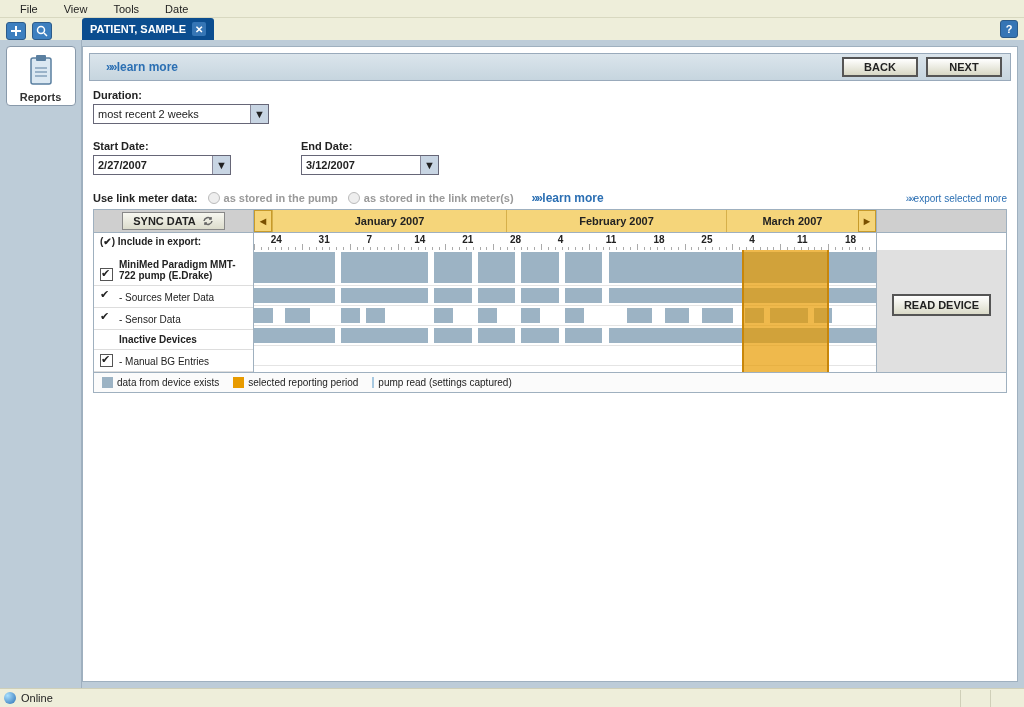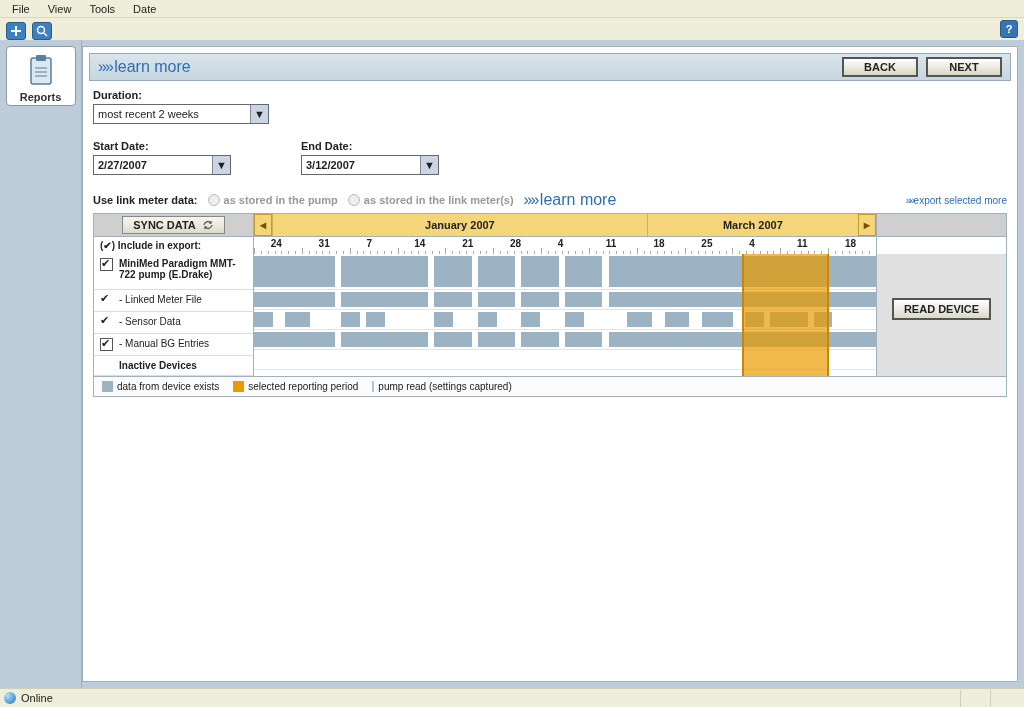--- a/index.html
+++ b/index.html
@@ -1,39 +1,39 @@
 <!DOCTYPE html>
 <html><head>
 <meta charset="utf-8">
 <style>
   * { box-sizing: border-box; font-family: Tahoma, Arial, sans-serif; }
   body { margin:0; padding:0; width:1024px; height:707px; background:#eeeeda; font-size:11px; color:#222; overflow:hidden;}
   
   .menubar { height:18px; background:#eeeeda; border-bottom:1px solid #d8d8c0; display:flex; align-items:center; padding:0 4px; gap:2px;}
-  .menubar span { padding:2px 8px; cursor:default;}
+  .menubar span { padding:2px 8px; cursor:default;margin-left:8px;}
   
   .tabstrip { height:22px; background:#eeeeda; display:flex; align-items:flex-end;}
   .tabstrip .tool-btn { width:20px; height:18px; margin:2px 0 0 6px; background:#3d7fbf; border:1px solid #2c5b8a; border-radius:3px; position:relative;}
   .tabstrip .tool-btn svg { position:absolute; left:3px; top:2px;}
   .tabspacer { width:30px;}
   .tab { height:22px; background:#0b4d8f; color:#fff; font-weight:bold; font-size:11px; display:flex; align-items:center; padding:0 8px; gap:6px; border-top-left-radius:3px; border-top-right-radius:3px;}
   .tab .close-btn { width:14px; height:14px; background:#3575b5; border-radius:2px; display:flex; align-items:center; justify-content:center; font-size:10px; cursor:pointer;}
   .help-btn { margin-left:auto; margin-right:6px; width:18px; height:18px; background:#3575b5; border:1px solid #2b5a88; border-radius:3px; color:#fff; font-weight:bold; font-size:11px; display:flex; align-items:center; justify-content:center; align-self:center; cursor:pointer;}
   
   .workspace { display:flex; height:calc(707px - 18px - 22px - 19px); background:#bdccd8;}
   .sidebar { width:82px; background:#bdccd8; border-right:1px solid #9fb0bf; display:flex; flex-direction:column; align-items:center; padding-top:6px; gap:4px;}
   .sb-item { width:70px; display:flex; flex-direction:column; align-items:center; padding:6px 0 2px 0; border-radius:4px; cursor:pointer;}
   .sb-item.active { background:#fff; border:1px solid #8899aa;}
   .sb-item .icon-box { width:40px; height:36px; display:flex; align-items:center; justify-content:center;}
   .sb-item .label { font-size:11px; font-weight:bold; margin-top:2px; color:#333;}
   .content { flex:1; background:#fff; margin:6px 6px 6px 0; border:1px solid #9fb0bf; position:relative; overflow:hidden;}
   
   .step-header { height:28px; background:linear-gradient(#dbe5ec,#c6d5df); border:1px solid #9ab; margin:6px; display:flex; align-items:center; padding:0 8px;}
   .step-title { font-weight:bold; font-size:11px;}
-  .learn-more { color:#2b6fb3; font-size:16px; margin-left:0; cursor:pointer;}
+  .learn-more { color:#2b6fb3; font-size:12px; margin-left:8px; cursor:pointer;font-weight:bold;}
   .learn-more::before { content:"»» "; color:#2b6fb3; letter-spacing:-2px;}
   .nav-btns { margin-left:auto; display:flex; gap:8px;}
   .btn { width:76px; height:20px; background:linear-gradient(#fff,#d7d7c4); border:2px solid #555; font-weight:bold; font-size:11px; display:flex; align-items:center; justify-content:center; cursor:pointer;}
   
   .form { padding:0 10px;}
   .form-label { font-weight:bold; font-size:11px; margin-top:8px;}
   select, .date-select { font-size:11px; font-family:inherit;}
   .date-select { width:138px; height:20px; border:1px solid #667; background:#fff; display:flex; align-items:center; padding:0 4px; position:relative;}
   .date-select .arrow { position:absolute; right:0; top:0; width:18px; height:100%; background:#c8d5e3; border-left:1px solid #889; display:flex; align-items:center; justify-content:center;}
   .row { display:flex; gap:70px; margin-top:8px;}
@@ -52,21 +52,21 @@
   .read-cell { width:130px; background:#cfcfcf; border-left:1px solid #9fb0bf;}
   .tl-days { display:flex; height:18px;}
   .days-left { width:160px; background:#fff; border-right:1px solid #9fb0bf; border-top:1px solid #9fb0bf; display:flex; align-items:center; padding-left:6px; font-size:10px;}
   .days-area { flex:1; background:#fff; border-top:1px solid #9fb0bf; position:relative;}
   .day-label { position:absolute; top:1px; font-size:10px; font-weight:bold;}
   .tick-row { position:absolute; left:0; right:0; bottom:0; height:6px;}
   .tick { position:absolute; bottom:0; width:1px; background:#aaa;}
   .days-right { width:130px; background:#fff; border-top:1px solid #9fb0bf; border-left:1px solid #9fb0bf;}
   .tl-body { display:flex;}
   .body-left { width:160px; border-right:1px solid #9fb0bf;}
-  .row-item { display:flex; align-items:flex-start; padding:4px 6px; border-bottom:1px solid #ddd; gap:6px; min-height:20px;}
+  .row-item { display:flex; align-items:flex-end; padding:4px 6px; border-bottom:1px solid #ddd; gap:6px; min-height:20px;}
   .chk { width:13px; height:13px; border:1px solid #555; background:#fff; position:relative; flex:none; cursor:pointer;}
   .chk.checked::after { content:"✔"; position:absolute; left:0; top:-2px; font-size:11px;}
   .chk.small { border:none; background:none; font-size:11px; line-height:13px; text-align:center;}
   .chk.small.checked::after { content:"✔";}
   .row-text { font-size:10px;}
   .row-text.bold { font-weight:bold;}
   .body-center { flex:1; position:relative; background:#fff;}
   .body-right { width:130px; border-left:1px solid #9fb0bf; background:#e0e0e0; display:flex; align-items:flex-start; justify-content:center; padding-top:44px;}
   .read-btn { background:linear-gradient(#fff,#dadac8); border:2px solid #555; font-weight:bold; font-size:11px; padding:3px 10px; cursor:pointer;}
   .data-row { height:20px; border-bottom:1px dashed #fff; position:relative;}
@@ -99,20 +99,24 @@
         <path d="M6 1v10M1 6h10" stroke="#fff" stroke-width="2"></path>
       </svg>
   </div>
   <div class="tool-btn">
     <svg width="12" height="12">
         <circle cx="5" cy="5" r="3.5" stroke="#fff" fill="none" stroke-width="1.5"></circle>
         <path d="M8 8l3 3" stroke="#fff" stroke-width="1.5"></path>
       </svg>
   </div>
   <div class="tabspacer"></div>
+  <div class="tab">
+    <span>PATIENT, SAMPLE</span>
+    <span class="close-btn">✕</span>
+  </div>
   <div class="help-btn">?</div>
 </div>
 
 <div class="workspace">
 
   <div class="sidebar">
     <div class="sb-item active">
       <div class="icon-box">
         <svg width="32" height="34">
             <rect x="6" y="4" width="20" height="26" rx="2" fill="#dbe8f2" stroke="#5a7fa0" stroke-width="1.5"></rect>
@@ -178,20 +182,21 @@
           <div class="sync-btn">
             <span>SYNC DATA</span>
             <svg width="12" height="12">
                 <path d="M2 6a4 4 0 0 1 7-2M10 6a4 4 0 0 1-7 2" fill="none" stroke="#666" stroke-width="1.5"></path>
                 <path d="M9 2v2h-2M3 10v-2h2" fill="none" stroke="#666" stroke-width="1.5"></path>
               </svg>
           </div>
         </div>
         <div class="nav-arrow">◄</div>
         <div class="month-cell" style="flex:1.6;">January 2007</div>
+        <div class="month-cell" style="flex:1.5;">February 2007</div>
         <div class="month-cell" style="flex:0.9;">March 2007</div>
         <div class="nav-arrow">►</div>
         <div class="read-cell"></div>
       </div>
 
       <div class="tl-days">
         <div class="days-left">
           <span style="font-weight:bold;">(✔) </span>&nbsp;<span style="font-weight:bold;">Include in export:</span>
         </div>
         <div class="days-area" id="days-area">
@@ -306,33 +311,33 @@
       </div>
 
       <div class="tl-body">
         <div class="body-left" id="body-left">
             <div class="row-item" style="min-height: 36px;">
               <div class="chk checked"></div>
               <div class="row-text bold">MiniMed Paradigm MMT-722 pump (E.Drake)</div>
             </div>
             <div class="row-item">
               <div class="chk small checked"></div>
-              <div class="row-text">- Linked Meter File</div>
+              <div class="row-text">- Sources Meter Data</div>
             </div>
             <div class="row-item">
               <div class="chk small checked"></div>
               <div class="row-text">- Sensor Data</div>
             </div>
             <div class="row-item">
+              <div style="width: 13px;"></div>
+              <div class="row-text bold">Inactive Devices</div>
+            </div>
+            <div class="row-item">
               <div class="chk checked"></div>
               <div class="row-text">- Manual BG Entries</div>
-            </div>
-            <div class="row-item">
-              <div style="width: 13px;"></div>
-              <div class="row-text bold">Inactive Devices</div>
             </div>
           </div>
         <div class="body-center" id="body-center">
             <div class="data-row tall" style="border-bottom: 1px solid rgb(228, 228, 228);">
               <div class="fill" style="left: 0%; width: 13%;"></div>
               <div class="fill" style="left: 14%; width: 14%;"></div>
               <div class="fill" style="left: 29%; width: 6%;"></div>
               <div class="fill" style="left: 36%; width: 6%;"></div>
               <div class="fill" style="left: 43%; width: 6%;"></div>
               <div class="fill" style="left: 50%; width: 6%;"></div>

